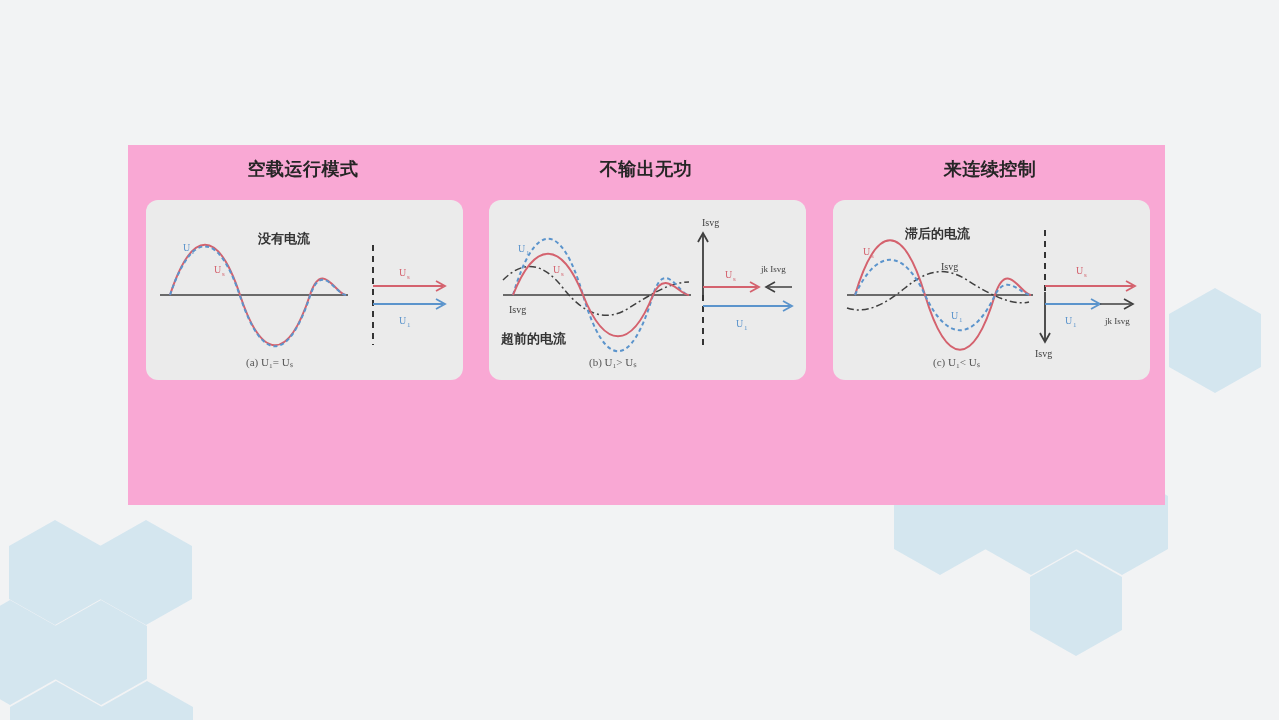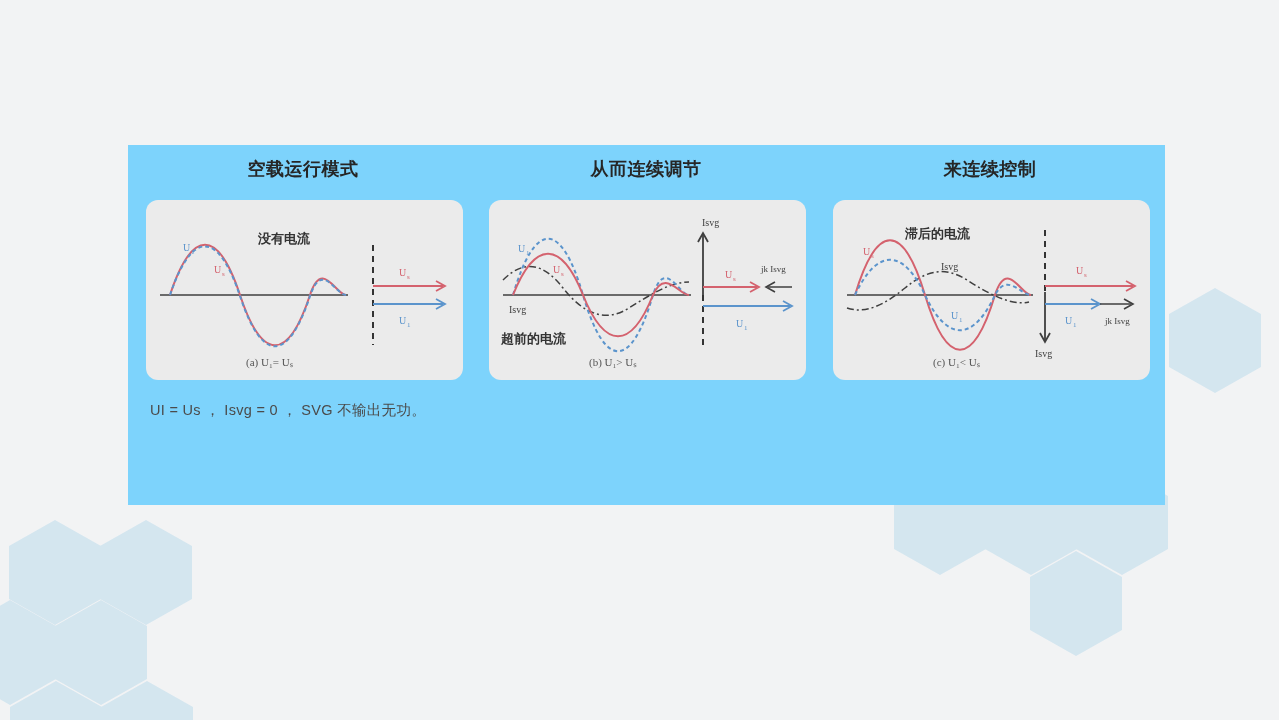--- a/index.html
+++ b/index.html
@@ -5,21 +5,21 @@
   html,body{margin:0;padding:0;}
   body{
     width:1279px;height:720px;overflow:hidden;
     background:#f2f3f4;
     font-family:"Liberation Sans","DejaVu Sans",sans-serif;
     position:relative;
   }
   #bg-decor{position:absolute;inset:0;width:1279px;height:720px;pointer-events:none;}
   #slide-card{
     position:absolute;left:128px;top:145px;width:1037px;height:360px;
-    background:#7dd3fc;
+    background:#f9a8d4;
   }
   .panel{position:absolute;top:0;width:330px;height:360px;}
   .panel-1{left:10px;}
   .panel-2{left:353px;}
   .panel-3{left:697px;}
   .panel-title{
     position:absolute;top:12px;left:0;width:100%;text-align:center;
     font-size:18px;font-weight:bold;color:#262626;letter-spacing:.5px;
   }
   .fig-box{
@@ -87,27 +87,24 @@
         <path d="M290,99 L299,104 L290,109" fill="none" stroke="#5b94cc" stroke-width="1.8"></path>
         <text x="253" y="76" font-size="10" fill="#d4626e" font-family="Liberation Serif, serif">U</text>
         <text x="261" y="79" font-size="7" fill="#d4626e" font-family="Liberation Serif, serif">s</text>
         <text x="253" y="124" font-size="10" fill="#5b94cc" font-family="Liberation Serif, serif">U</text>
         <text x="261" y="127" font-size="7" fill="#5b94cc" font-family="Liberation Serif, serif">1</text>
 
         <text x="100" y="166" font-size="11" fill="#555" font-family="Liberation Serif, serif">(a)  U₁= Uₛ</text>
       </svg>
     </div>
 
-    <div class="desc">
-      <span>UI = Us ， Isvg = 0 ， SVG 不输出无功。</span>
-    </div>
   </div>
 
   <div class="panel panel-2">
-    <div class="panel-title">从而连续调节</div>
+    <div class="panel-title">不输出无功</div>
 
     <div class="fig-box">
       <svg width="317" height="180" viewBox="0 0 317 180">
         <line x1="14" y1="95" x2="202" y2="95" stroke="#3f3f3f" stroke-width="1.6"></line>
 
         <path d="M14,80 C34,60 54,62 74,88 C96,116 118,122 140,108 C162,94 182,82 200,82" fill="none" stroke="#3f3f3f" stroke-width="1.5" stroke-dasharray="7 3 2 3"></path>
 
         <path d="M24,95 C46,20 72,20 94,95 C116,170 142,170 164,95 C176,57 190,95 200,95" fill="none" stroke="#5b94cc" stroke-width="2" stroke-dasharray="4 3"></path>
 
         <path d="M24,95 C46,40 72,40 94,95 C116,150 142,150 164,95 C176,68 190,95 200,95" fill="none" stroke="#d4626e" stroke-width="2"></path>

